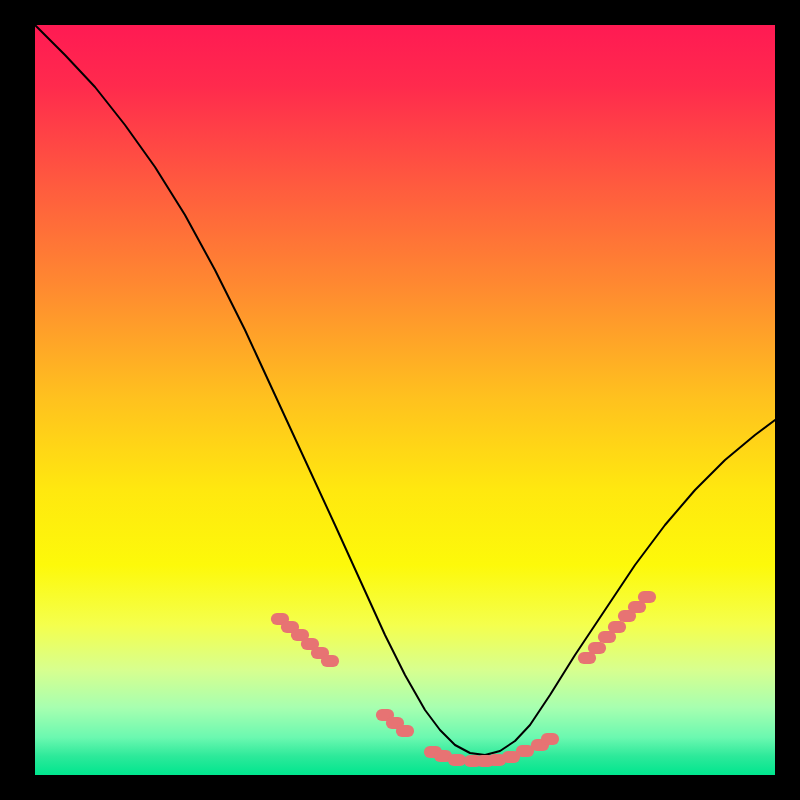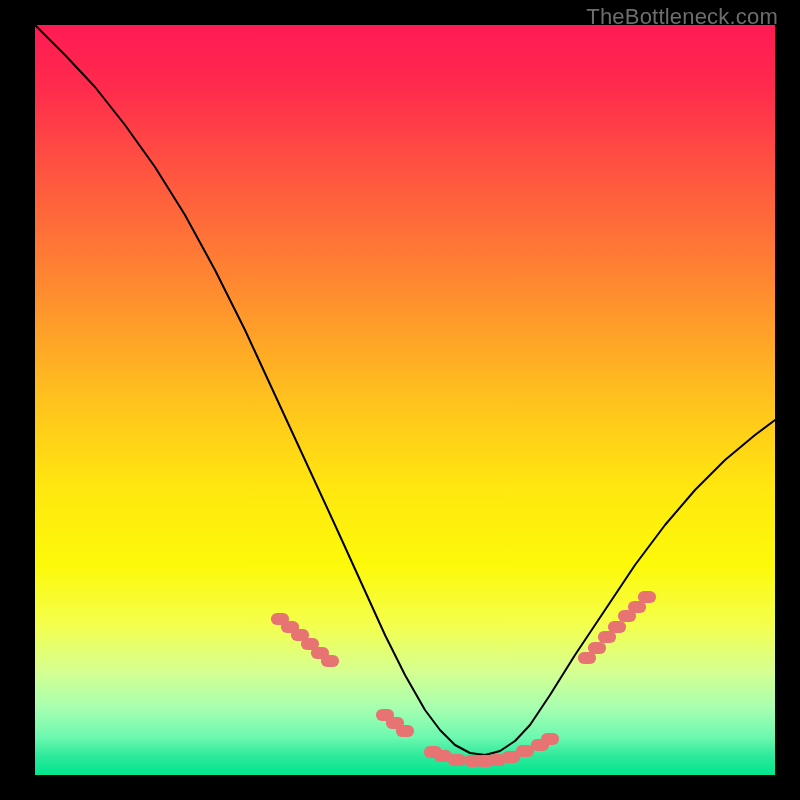--- a/index.html
+++ b/index.html
@@ -98,15 +98,14 @@
         <rect x="552.9" y="617.05" width="18.2" height="11.9" rx="5.95" ry="5.95" fill="#e77373"></rect>
         <rect x="562.9" y="606.05" width="18.2" height="11.9" rx="5.95" ry="5.95" fill="#e77373"></rect>
         <rect x="572.9" y="596.05" width="18.2" height="11.9" rx="5.95" ry="5.95" fill="#e77373"></rect>
         <rect x="582.9" y="585.05" width="18.2" height="11.9" rx="5.95" ry="5.95" fill="#e77373"></rect>
         <rect x="592.9" y="576.05" width="18.2" height="11.9" rx="5.95" ry="5.95" fill="#e77373"></rect>
         <rect x="602.9" y="566.05" width="18.2" height="11.9" rx="5.95" ry="5.95" fill="#e77373"></rect>
       </svg>
 
   </div>
 
-  <div class="watermark">TheBottleneck.com</div>
 
 </div>
 
 </body></html>

